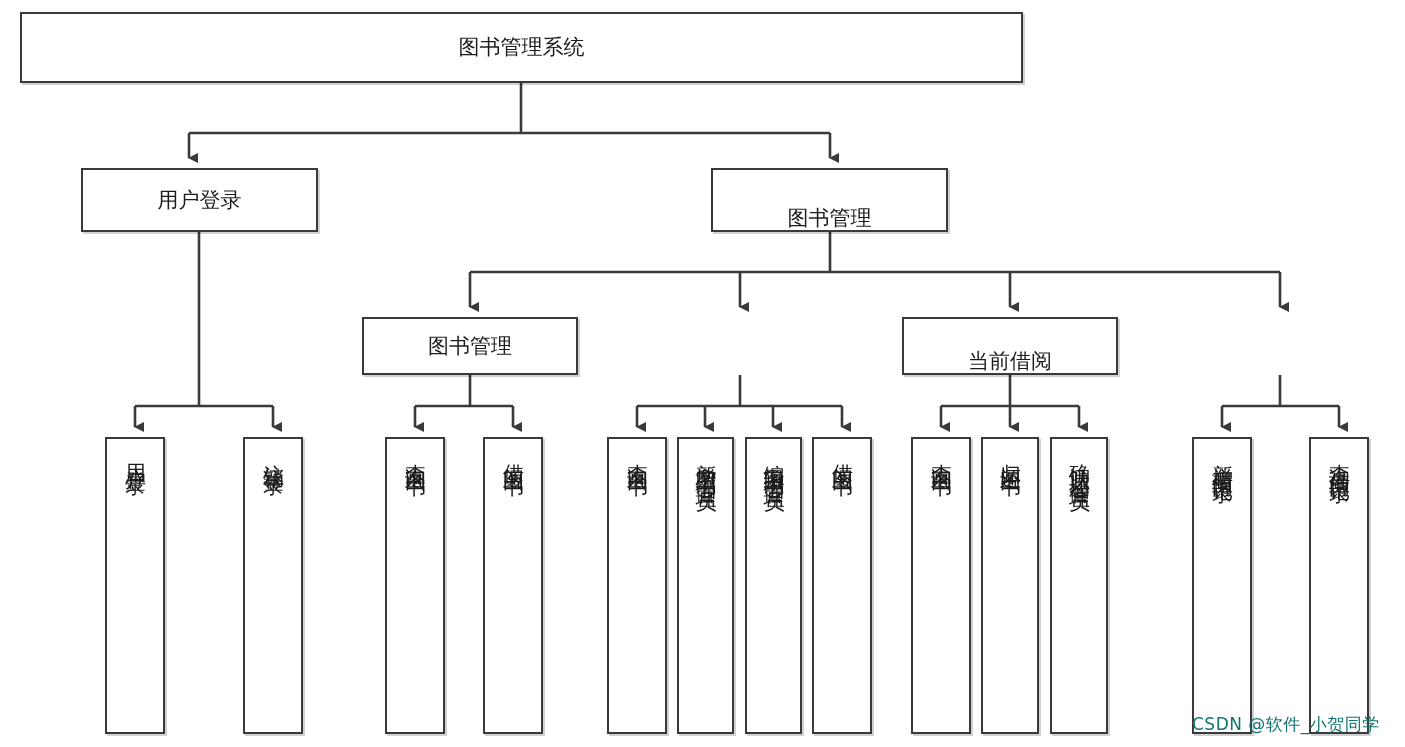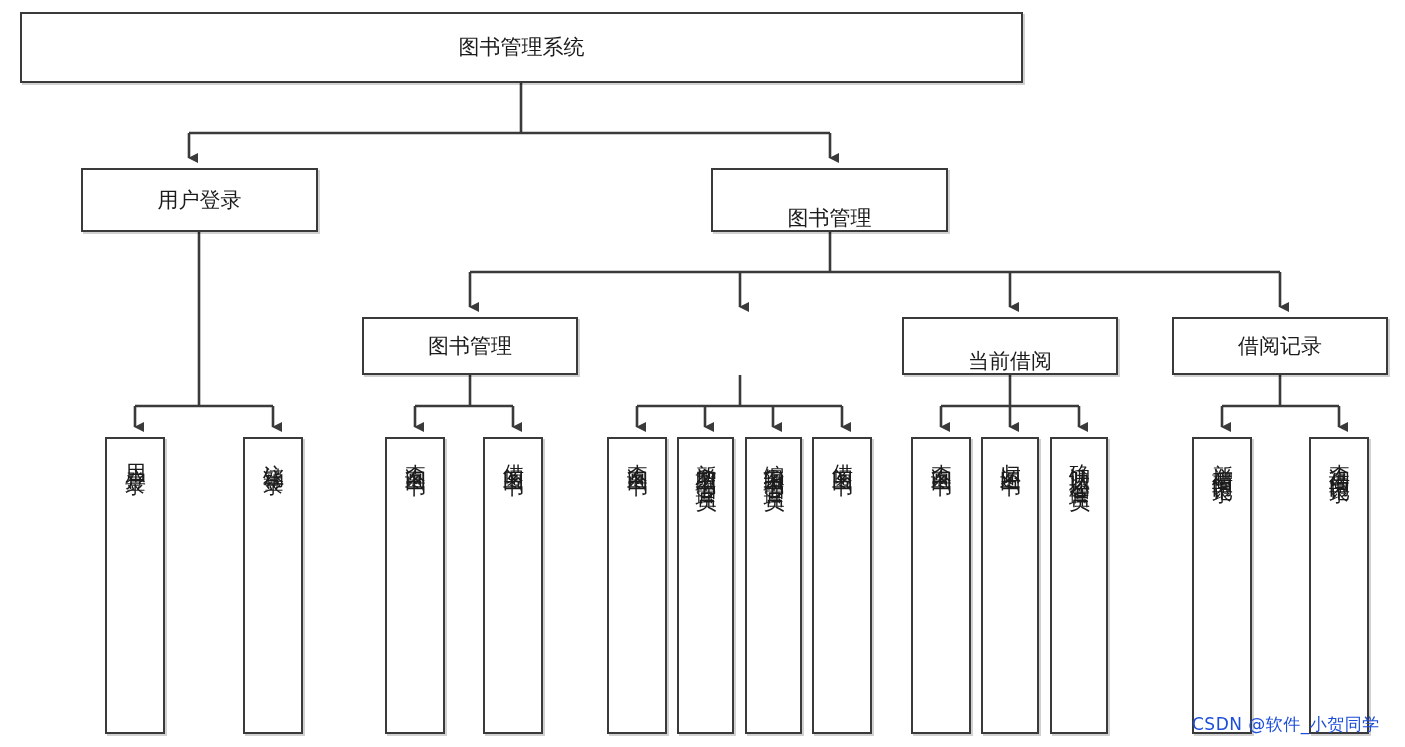--- a/index.html
+++ b/index.html
@@ -33,21 +33,21 @@
     writing-mode:vertical-rl;
     text-orientation:upright;
     font-size:21px;
     letter-spacing:4px;
     line-height:1;
   }
   #watermark{
     position:absolute;
     left:1192px;top:713px;
     font-size:17px;
-    color:#1d4ed8;
+    color:#0f766e;
     letter-spacing:0.5px;
     white-space:nowrap;
     pointer-events:none;
   }
 </style>
 </head>
 <body>
 
 <div id="stage">
 
@@ -111,23 +111,20 @@
   <div class="node h" style="left:711px;top:168px;width:237px;height:64px;align-items:flex-end;">
     <span class="label">图书管理</span>
   </div>
 
   <div class="node h" style="left:362px;top:317px;width:216px;height:58px;">
     <span class="label">图书管理</span>
   </div>
   <div class="node h" style="left:902px;top:317px;width:216px;height:58px;align-items:flex-end;">
     <span class="label">当前借阅</span>
   </div>
-  <div class="node h" style="left:1172px;top:317px;width:216px;height:58px;">
-    <span class="label">借阅记录</span>
-  </div>
 
   <div class="node v" style="left:105px;top:437px;width:60px;height:297px;">
     <span class="label">用户登录</span>
   </div>
   <div class="node v" style="left:243px;top:437px;width:60px;height:297px;">
     <span class="label">注销登录</span>
   </div>
 
   <div class="node v" style="left:385px;top:437px;width:60px;height:297px;">
     <span class="label">查询图书</span>

